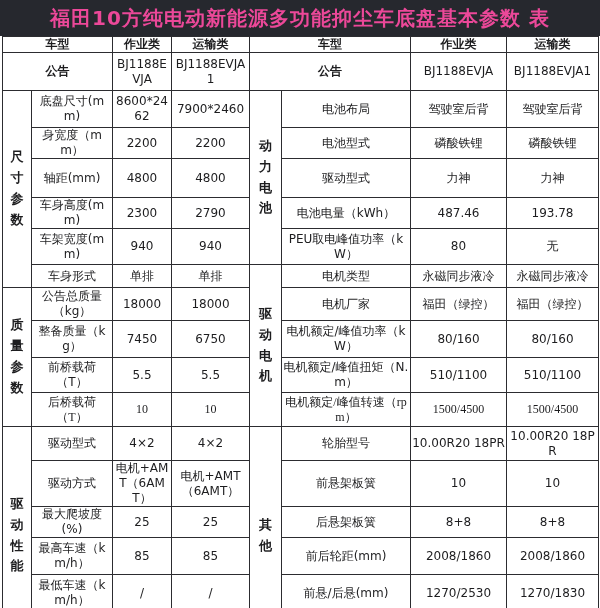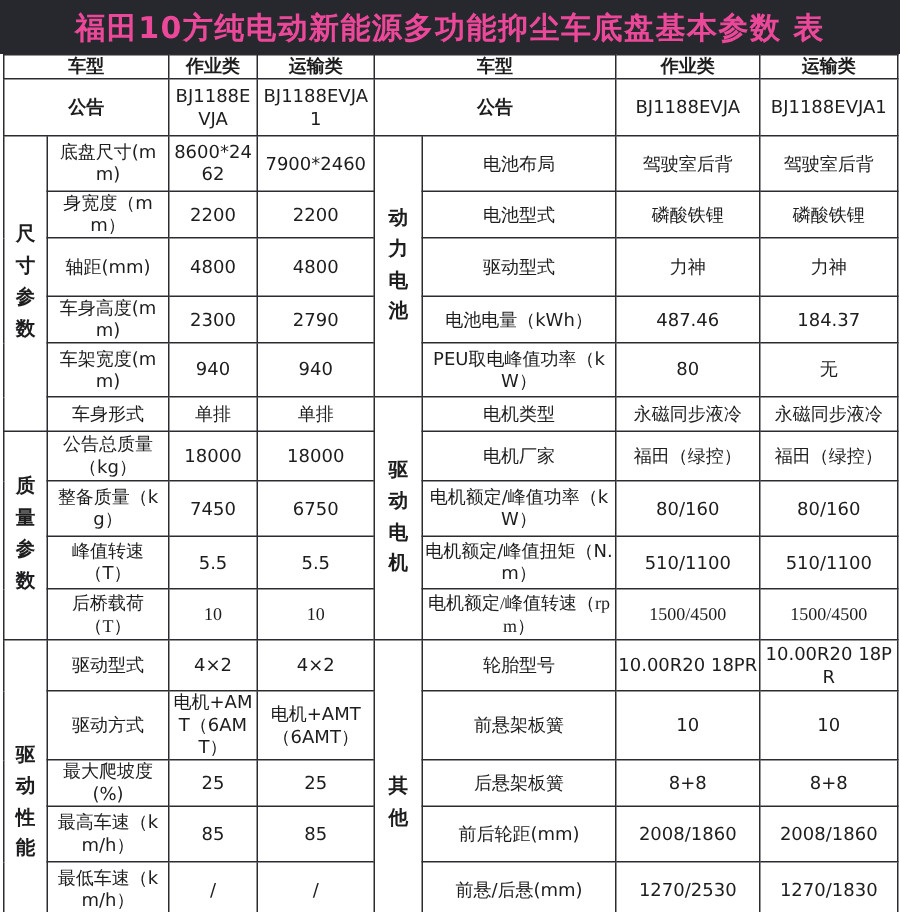--- a/index.html
+++ b/index.html
@@ -137,21 +137,21 @@
     <td>力神</td>
     <td>力神</td>
   </tr>
 
   <tr class="r6">
     <td>车身高度(mm)</td>
     <td>2300</td>
     <td>2790</td>
     <td>电池电量（kWh）</td>
     <td>487.46</td>
-    <td>184.37</td>
+    <td>193.78</td>
   </tr>
 
   <tr class="r7">
     <td>车架宽度(mm)</td>
     <td>940</td>
     <td>940</td>
     <td>PEU取电峰值功率（kW）</td>
     <td>80</td>
     <td>无</td>
   </tr>
@@ -183,21 +183,21 @@
   <tr class="r10">
     <td>整备质量（kg）</td>
     <td>7450</td>
     <td>6750</td>
     <td>电机额定/峰值功率（kW）</td>
     <td>80/160</td>
     <td>80/160</td>
   </tr>
 
   <tr class="r11">
-    <td>峰值转速（T）</td>
+    <td>前桥载荷（T）</td>
     <td>5.5</td>
     <td>5.5</td>
     <td>电机额定/峰值扭矩（N.m）</td>
     <td>510/1100</td>
     <td>510/1100</td>
   </tr>
 
   <tr class="r12">
     <td>后桥载荷（T）</td>
     <td>10</td>

